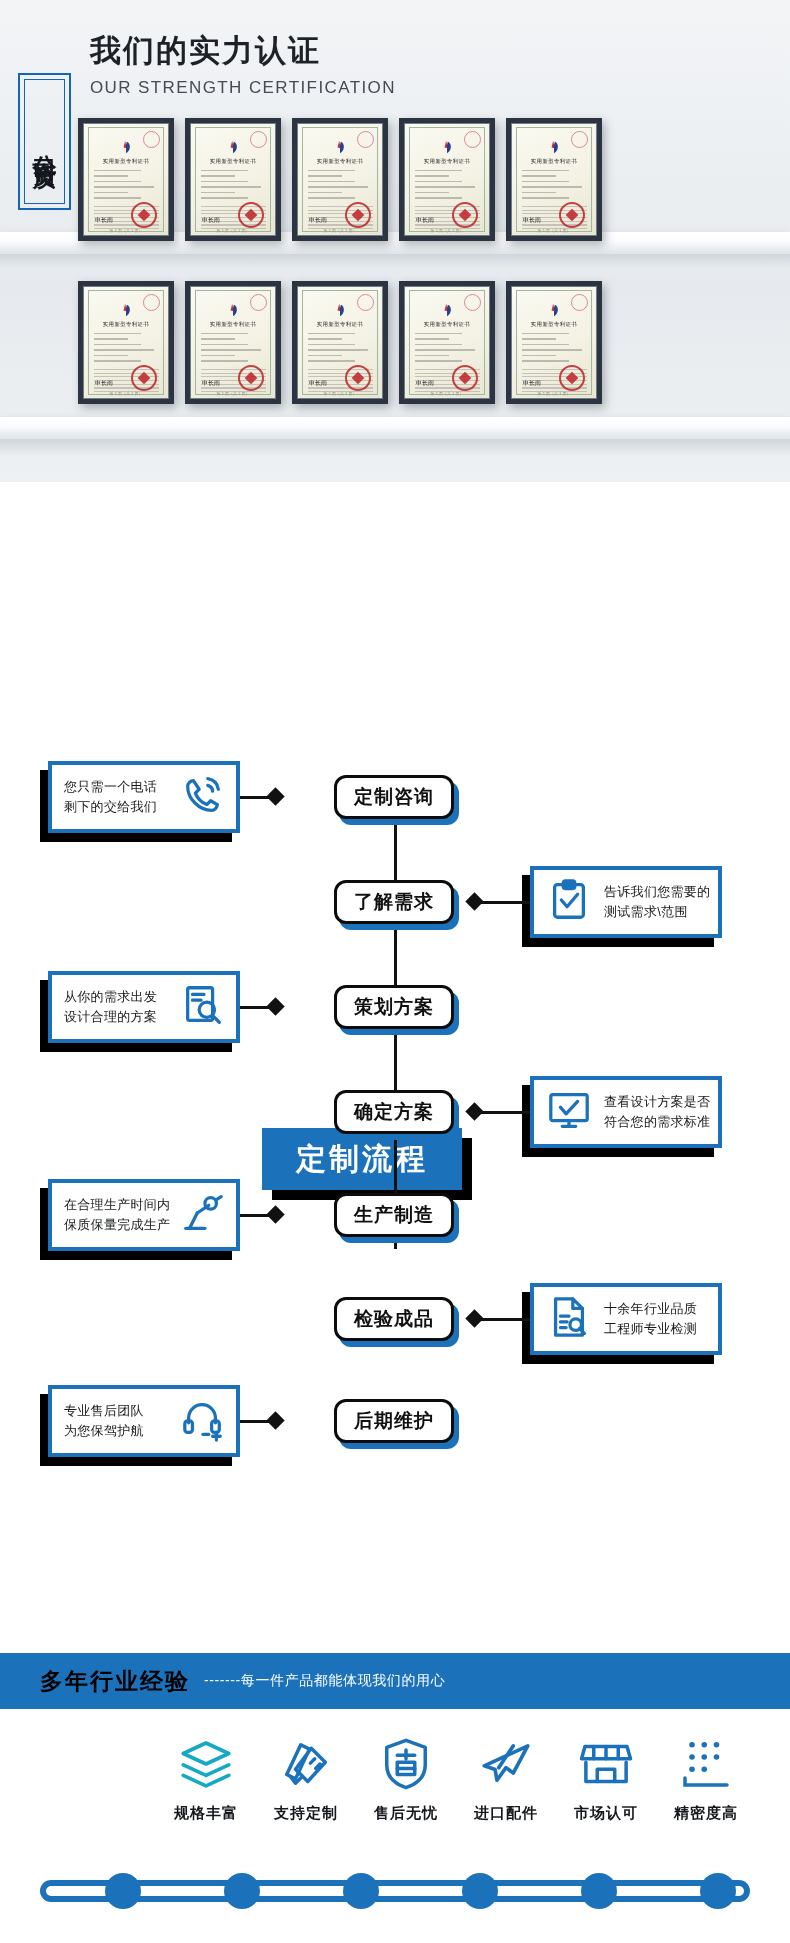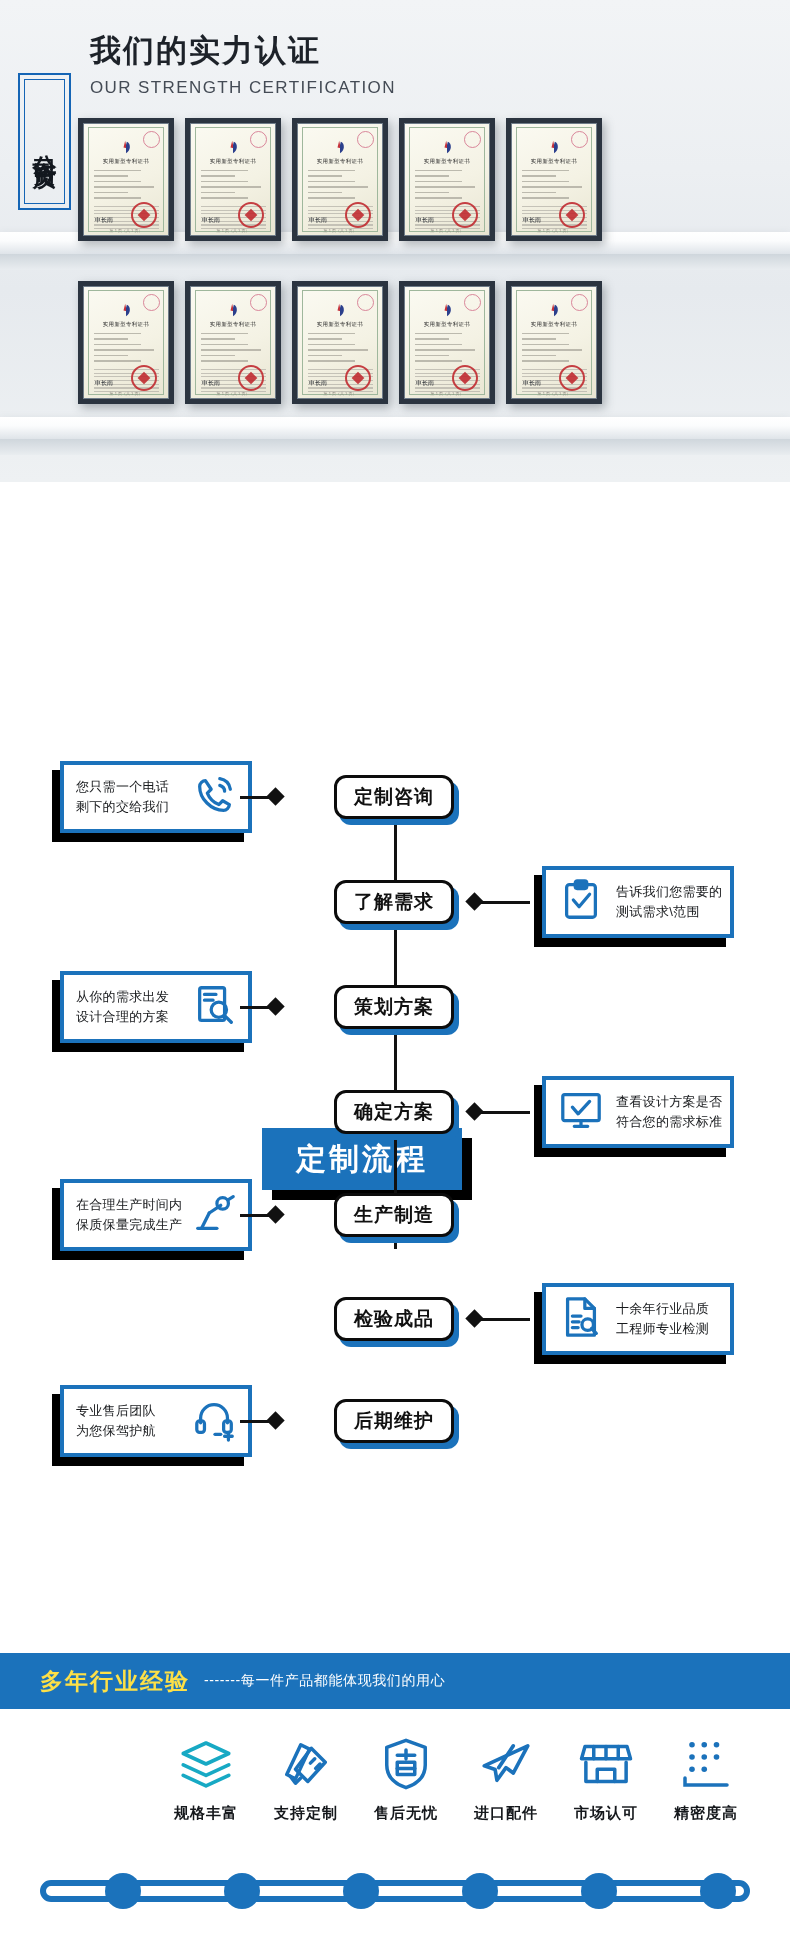--- a/index.html
+++ b/index.html
@@ -76,39 +76,39 @@
   
   .pill{position:absolute;height:44px;width:120px;}
   .pill .under{position:absolute;left:5px;top:6px;width:120px;height:44px;
      border-radius:12px;background:#1b72bb;}
   .pill .face{position:relative;width:120px;height:44px;border-radius:12px;
      border:3.5px solid #0c0c0c;background:#fff;box-sizing:border-box;
      display:flex;align-items:center;justify-content:center;}
   .pill .face span{font-size:19px;font-weight:bold;color:#111;letter-spacing:1px;}
 
   
-  .card{position:absolute;width:192px;height:72px;margin-left:12px;}
+  .card{position:absolute;width:192px;height:72px;}
   .card .under{position:absolute;left:-8px;top:9px;width:192px;height:72px;background:#000;}
   .card .face{position:relative;width:192px;height:72px;background:#fff;
      border:4px solid #1b72bb;box-sizing:border-box;
      display:flex;align-items:center;}
   .card .txt{font-size:13px;color:#17191c;line-height:1.55;letter-spacing:.3px;}
   .card.left .txt{padding-left:12px;}
   .card.left .ico{position:absolute;right:10px;top:50%;transform:translateY(-50%);}
   .card.right .txt{padding-left:70px;}
   .card.right .ico{position:absolute;left:12px;top:50%;transform:translateY(-50%);}
 
   
   .conn{position:absolute;height:3px;background:#111;}
   .diamond{position:absolute;width:13px;height:13px;background:#111;transform:rotate(45deg);}
 
   
   .exp-bar{position:absolute;left:0;top:1653px;width:790px;height:56px;background:#1b72bb;
      display:flex;align-items:center;}
-  .exp-bar .big{color:#fde047;font-size:23px;font-weight:bold;letter-spacing:2px;margin-left:40px;}
+  .exp-bar .big{color:#000000;font-size:23px;font-weight:bold;letter-spacing:2px;margin-left:40px;}
   .exp-bar .small{color:#fff;font-size:14px;margin-left:14px;letter-spacing:.6px;}
 
   .feat-row{position:absolute;left:11px;top:1735px;width:790px;display:flex;
      justify-content:flex-end;align-items:flex-end;padding:0 45px;box-sizing:border-box;}
   .feat{width:100px;text-align:center;}
   .feat .fi{height:58px;display:flex;align-items:center;justify-content:center;}
   .feat .fl{margin-top:11px;font-size:15px;color:#15181c;font-weight:bold;letter-spacing:1px;}
 
   .track{position:absolute;left:40px;top:1880px;width:710px;height:22px;
      border:6px solid #1b72bb;border-radius:11px;box-sizing:border-box;background:#fff;}

